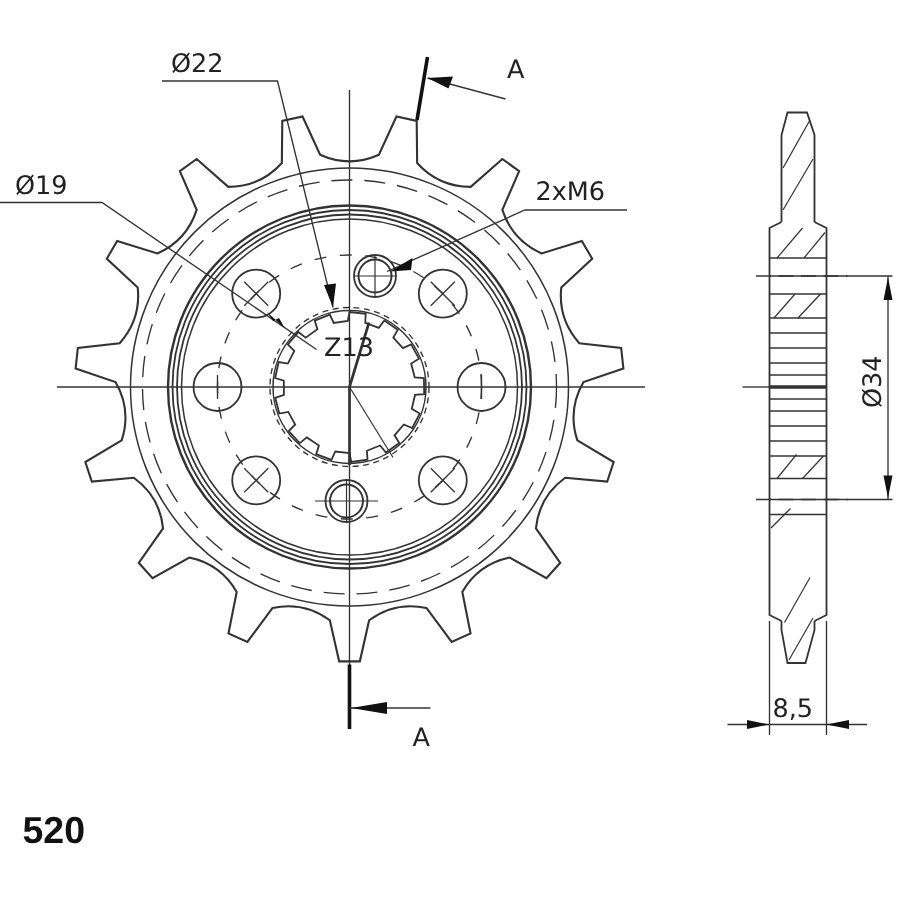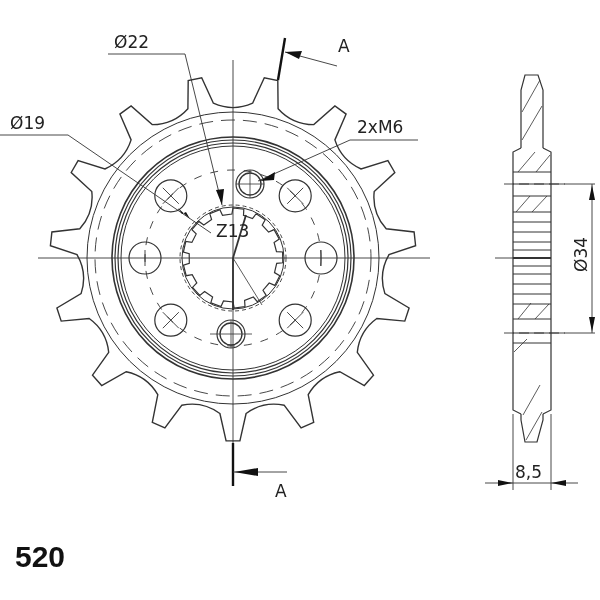--- a/index.html
+++ b/index.html
@@ -1,19 +1,19 @@
 <!DOCTYPE html>
 <html><head>
 <meta charset="utf-8">
 <style>
   html, body { margin:0; padding:0; background:#ffffff; }
   body { width:600px; height:600px; position:relative; overflow:hidden; font-family:"Liberation Sans", sans-serif; }
   svg { position:absolute; left:0; top:0; }
   .lbl { font-family:"DejaVu Sans", "Liberation Sans", sans-serif; font-size:17px; fill:#222; }
-  .pitch { position:absolute; left:15px; top:540px; font-family:"Liberation Sans", sans-serif; font-weight:bold; font-size:30px; color:#111; }
+  .pitch { position:absolute; left:15px; top:540px; font-family:"Liberation Sans", sans-serif; font-weight:bold; font-size:25px; color:#111; }
 </style>
 </head>
 <body>
 
 <svg width="600" height="600" viewBox="0 0 600 600">
   <g id="front-view" fill="none" stroke="#333" stroke-width="1.3">
 
     <line x1="233" y1="60" x2="233" y2="480" stroke-width="0.9"></line>
     <line x1="38" y1="258" x2="430" y2="258" stroke-width="0.9"></line>
 

